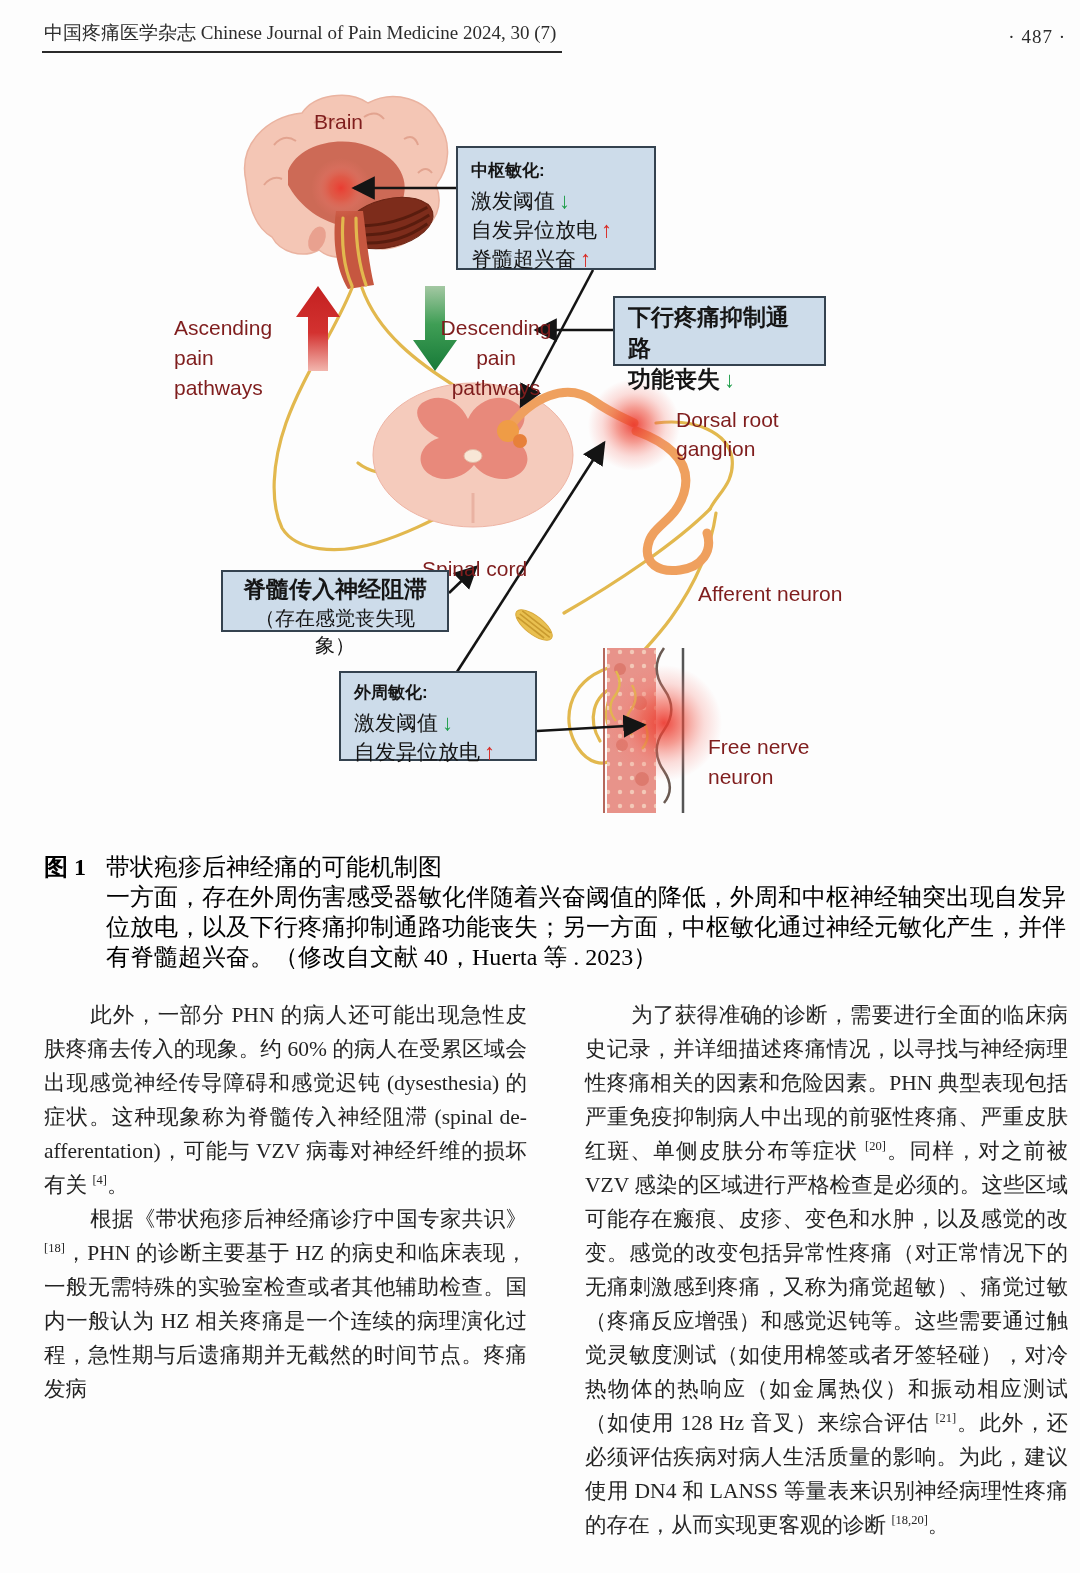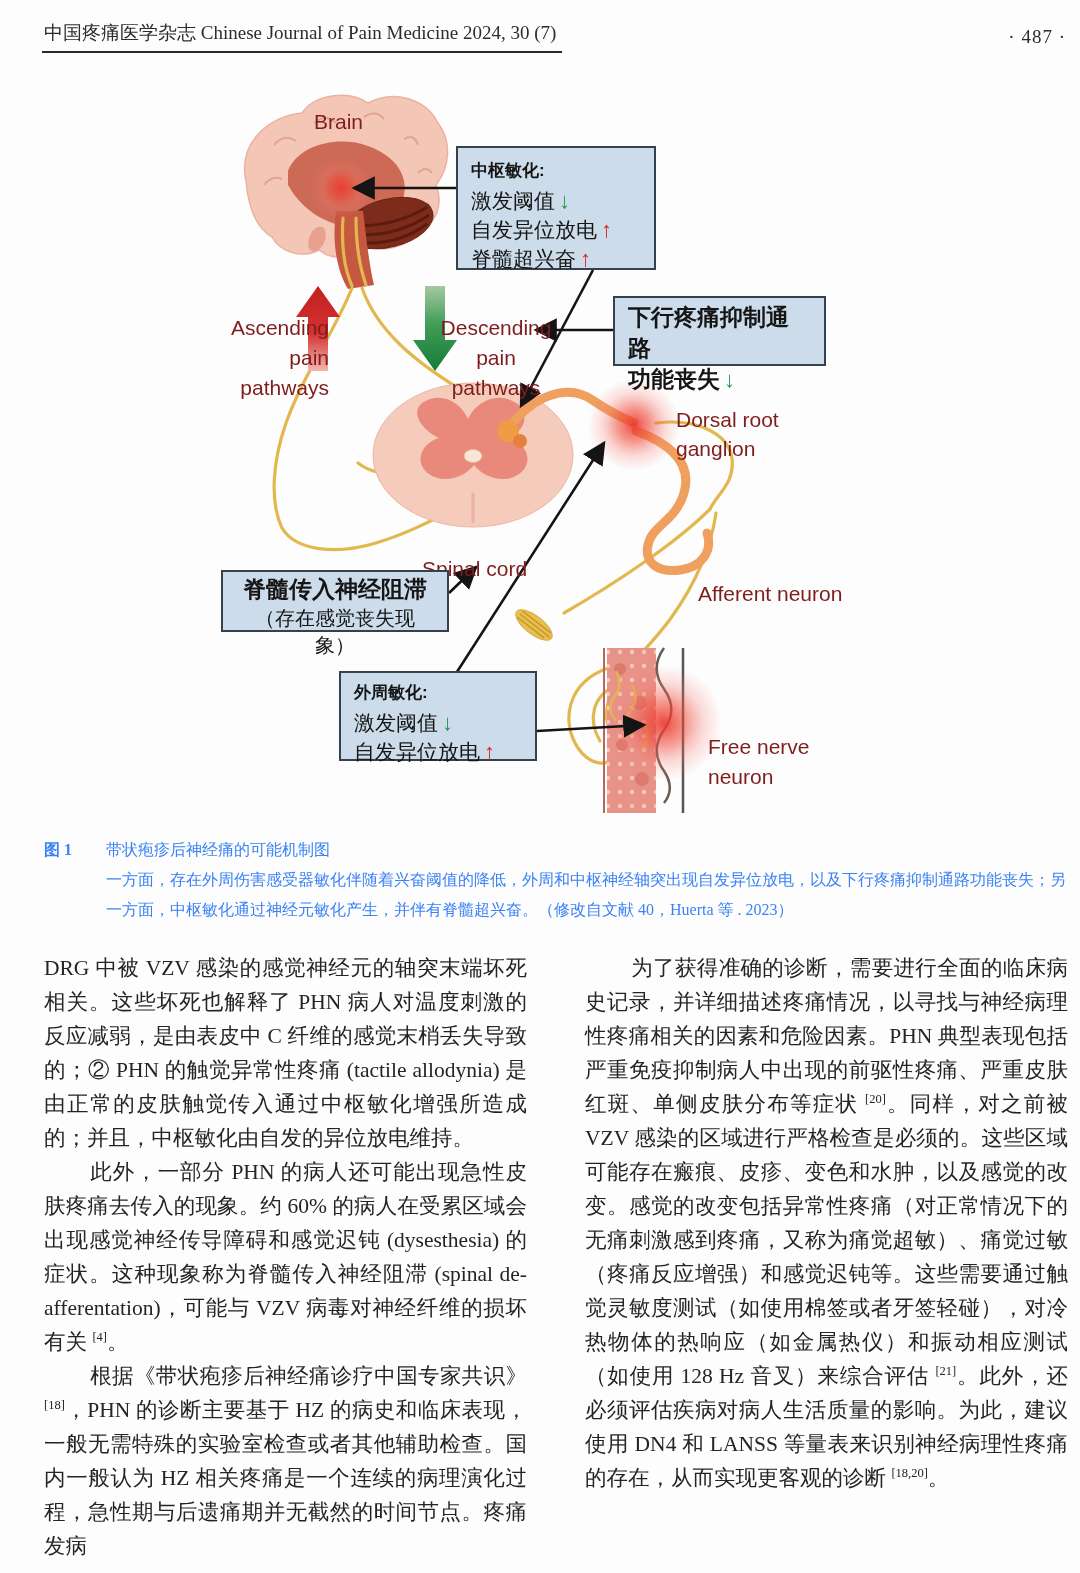--- a/index.html
+++ b/index.html
@@ -14,21 +14,21 @@
     padding:20px 30px 0 26px;font-size:19px;color:#2c2c2c;}
   .h-left{border-bottom:2px solid #2a2a2a;padding:0 6px 5px 2px;}
   .h-right{padding-bottom:5px;letter-spacing:1px;}
 
   
   .figure{position:relative;width:1080px;height:748px;margin-top:20px;}
   .figure svg{position:absolute;left:0;top:0;}
   .fig-label{position:absolute;font-family:"Liberation Sans","DejaVu Sans",sans-serif;
     font-size:21px;color:#7f1d1d;white-space:pre-line;line-height:30px;margin-top:28px;}
   .lbl-brain{left:298px;top:6px;}
-  .lbl-ascending{left:158px;top:212px;width:155px;text-align:right;}
+  .lbl-ascending{left:158px;top:212px;width:155px;text-align:left;}
   .lbl-descending{left:404px;top:212px;width:152px;text-align:center;}
   .lbl-drg{left:660px;top:304px;line-height:29px;}
   .lbl-spinal{left:406px;top:453px;}
   .lbl-afferent{left:682px;top:478px;}
   .lbl-free{left:692px;top:631px;}
 
   .fig-box{position:absolute;background:#cddcea;border:2.5px solid #34424f;
     font-family:"Liberation Sans","DejaVu Sans",sans-serif;color:#151515;
     box-sizing:border-box;padding:8px 13px;}
   .box-title{font-weight:700;font-size:17px;line-height:30px;}
@@ -38,21 +38,21 @@
   .arr-green{color:#1f9e4b;}
   .arr-red{color:#d92b25;}
   .box-central{left:440px;top:73px;width:200px;height:124px;}
   .box-descending{left:597px;top:223px;width:213px;height:70px;padding-top:4px;}
   .box-deaff{left:205px;top:497px;width:228px;height:62px;text-align:center;padding-top:2px;}
   .box-deaff .box-line{font-size:20px;line-height:27px;}
   .box-deaff .box-line.bold{font-size:23px;line-height:31px;}
   .box-peripheral{left:323px;top:598px;width:198px;height:90px;padding-top:5px;}
 
   
-  .caption{margin:14px 30px 0 28px;font-size:16px;color:#3b82f6;}
+  .caption{margin:31px 30px 0 28px;font-size:24px;color:#000000;}
   .cap-row{line-height:30px;}
   .cap-tag{font-weight:700;display:inline-block;width:62px;}
   .cap-title{}
   .cap-body{margin-left:62px;line-height:30px;text-align:justify;}
 
   
   .columns{display:flex;gap:58px;padding:0 28px;margin-top:26px;}
   .col{flex:1;font-size:21.5px;line-height:34px;color:#242424;}
   .body-p{margin:0;text-align:justify;}
   .body-p.indent{text-indent:2.15em;}
@@ -232,21 +232,20 @@
 
   <div class="caption">
     <div class="cap-row">
       <span class="cap-tag">图 1</span><span class="cap-title">带状疱疹后神经痛的可能机制图</span>
     </div>
     <div class="cap-body">一方面，存在外周伤害感受器敏化伴随着兴奋阈值的降低，外周和中枢神经轴突出现自发异位放电，以及下行疼痛抑制通路功能丧失；另一方面，中枢敏化通过神经元敏化产生，并伴有脊髓超兴奋。（修改自文献 40，Huerta 等 . 2023）</div>
   </div>
 
   <div class="columns">
     <div class="col">
-        <p class="body-p"><span>DRG 中被 VZV 感染的感觉神经元的轴突末端坏死相关。这些坏死也解释了 PHN 病人对温度刺激的反应减弱，是由表皮中 C 纤维的感觉末梢丢失导致的；② PHN 的触觉异常性疼痛 (tactile allodynia) 是由正常的皮肤触觉传入通过中枢敏化增强所造成的；并且，中枢敏化由自发的异位放电维持。</span></p>
         <p class="body-p indent"><span>此外，一部分 PHN 的病人还可能出现急性皮肤疼痛去传入的现象。约 60% 的病人在受累区域会出现感觉神经传导障碍和感觉迟钝 (dysesthesia) 的症状。这种现象称为脊髓传入神经阻滞 (spinal de-afferentation)，可能与 VZV 病毒对神经纤维的损坏有关 </span><sup>[4]</sup><span>。</span></p>
         <p class="body-p indent"><span>根据《带状疱疹后神经痛诊疗中国专家共识》</span><sup>[18]</sup><span>，PHN 的诊断主要基于 HZ 的病史和临床表现，一般无需特殊的实验室检查或者其他辅助检查。国内一般认为 HZ 相关疼痛是一个连续的病理演化过程，急性期与后遗痛期并无截然的时间节点。疼痛发病</span></p>
       </div>
     <div class="col">
         <p class="body-p indent"><span>为了获得准确的诊断，需要进行全面的临床病史记录，并详细描述疼痛情况，以寻找与神经病理性疼痛相关的因素和危险因素。PHN 典型表现包括严重免疫抑制病人中出现的前驱性疼痛、严重皮肤红斑、单侧皮肤分布等症状 </span><sup>[20]</sup><span>。同样，对之前被 VZV 感染的区域进行严格检查是必须的。这些区域可能存在瘢痕、皮疹、变色和水肿，以及感觉的改变。感觉的改变包括异常性疼痛（对正常情况下的无痛刺激感到疼痛，又称为痛觉超敏）、痛觉过敏（疼痛反应增强）和感觉迟钝等。这些需要通过触觉灵敏度测试（如使用棉签或者牙签轻碰），对冷热物体的热响应（如金属热仪）和振动相应测试（如使用 128 Hz 音叉）来综合评估 </span><sup>[21]</sup><span>。此外，还必须评估疾病对病人生活质量的影响。为此，建议使用 DN4 和 LANSS 等量表来识别神经病理性疼痛的存在，从而实现更客观的诊断 </span><sup>[18,20]</sup><span>。</span></p>
       </div>
   </div>
 
 </div>
 

